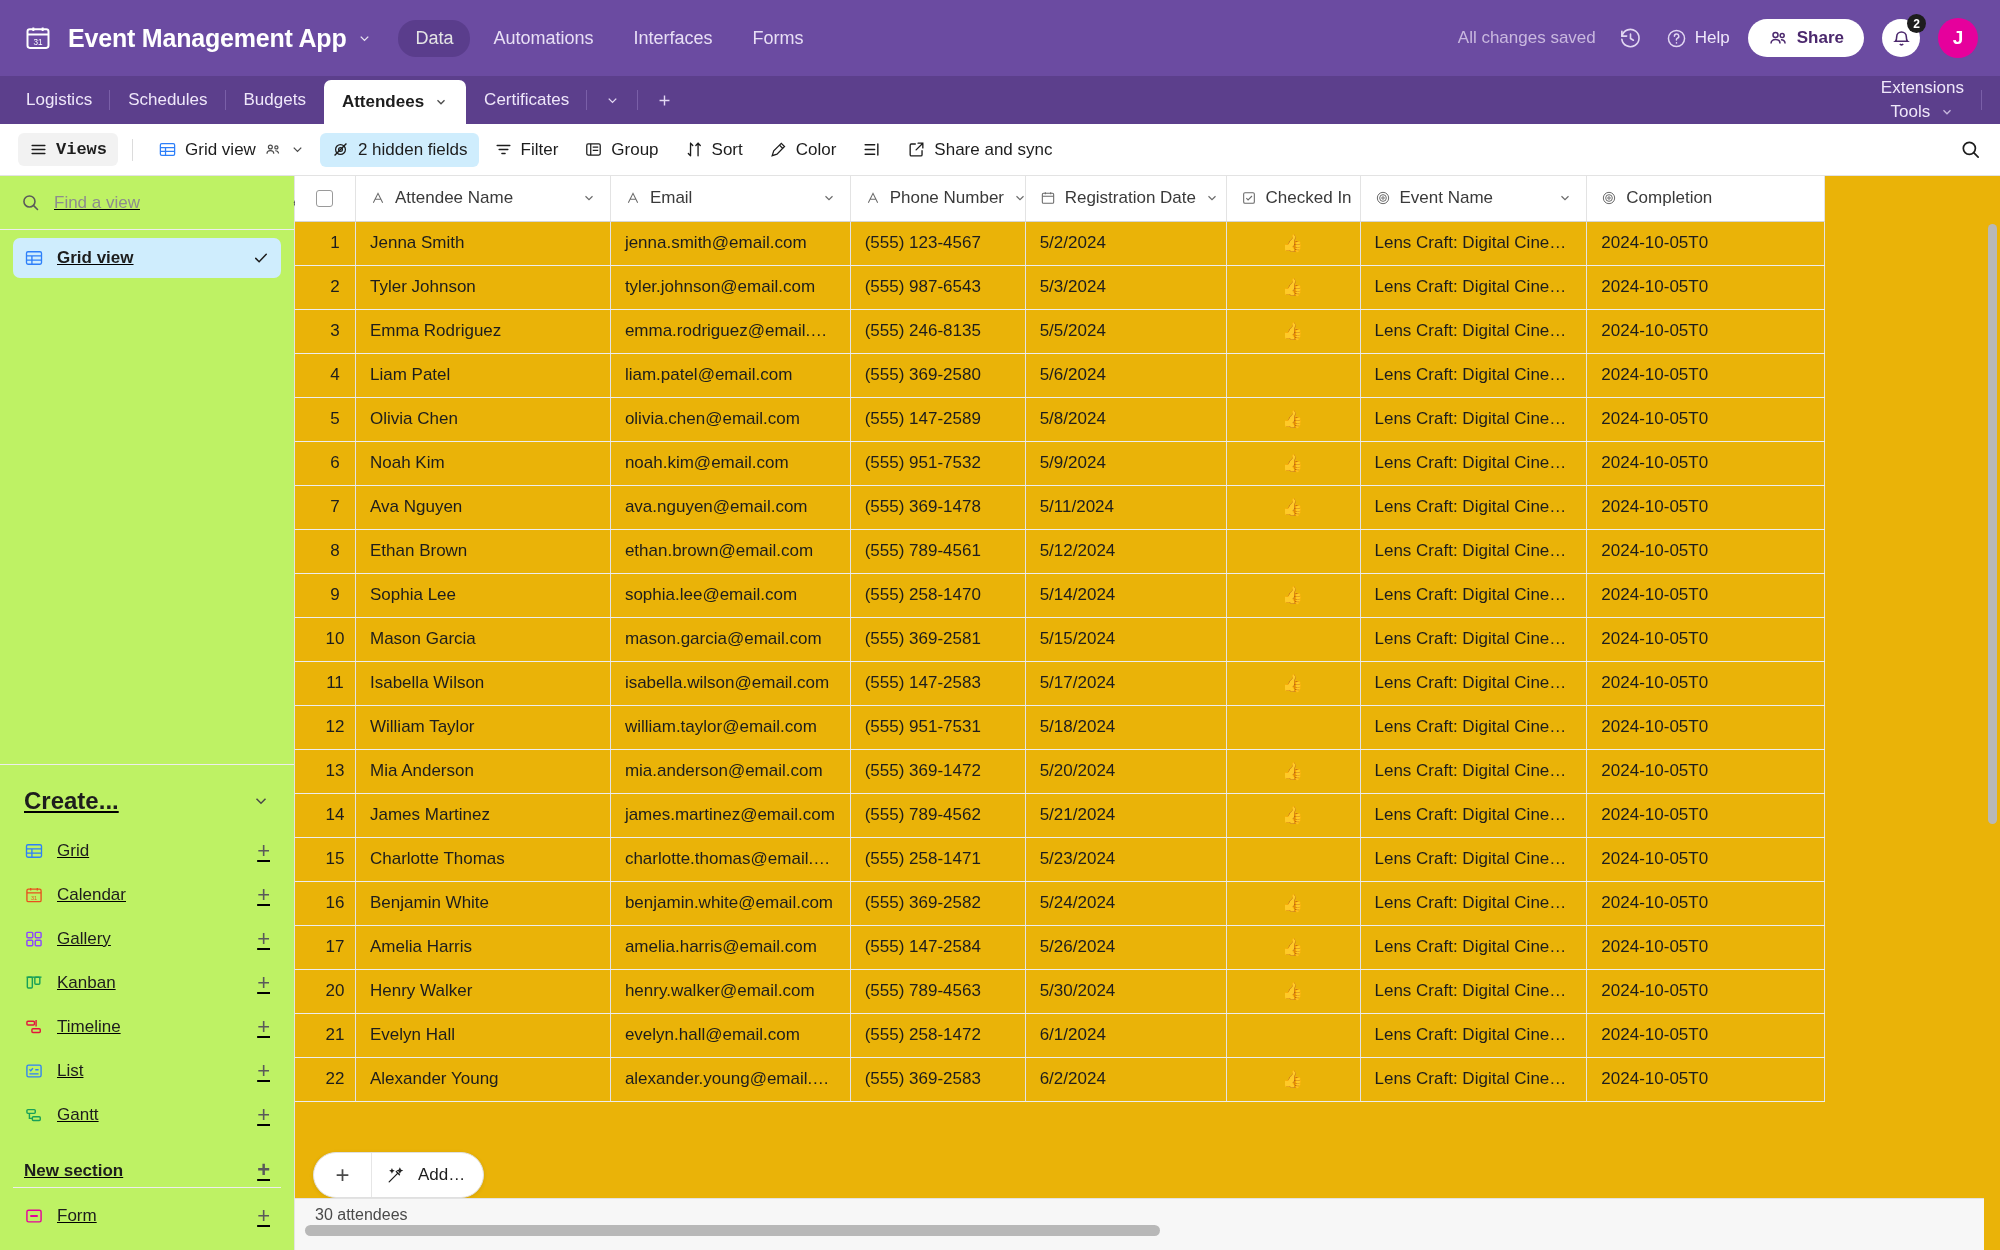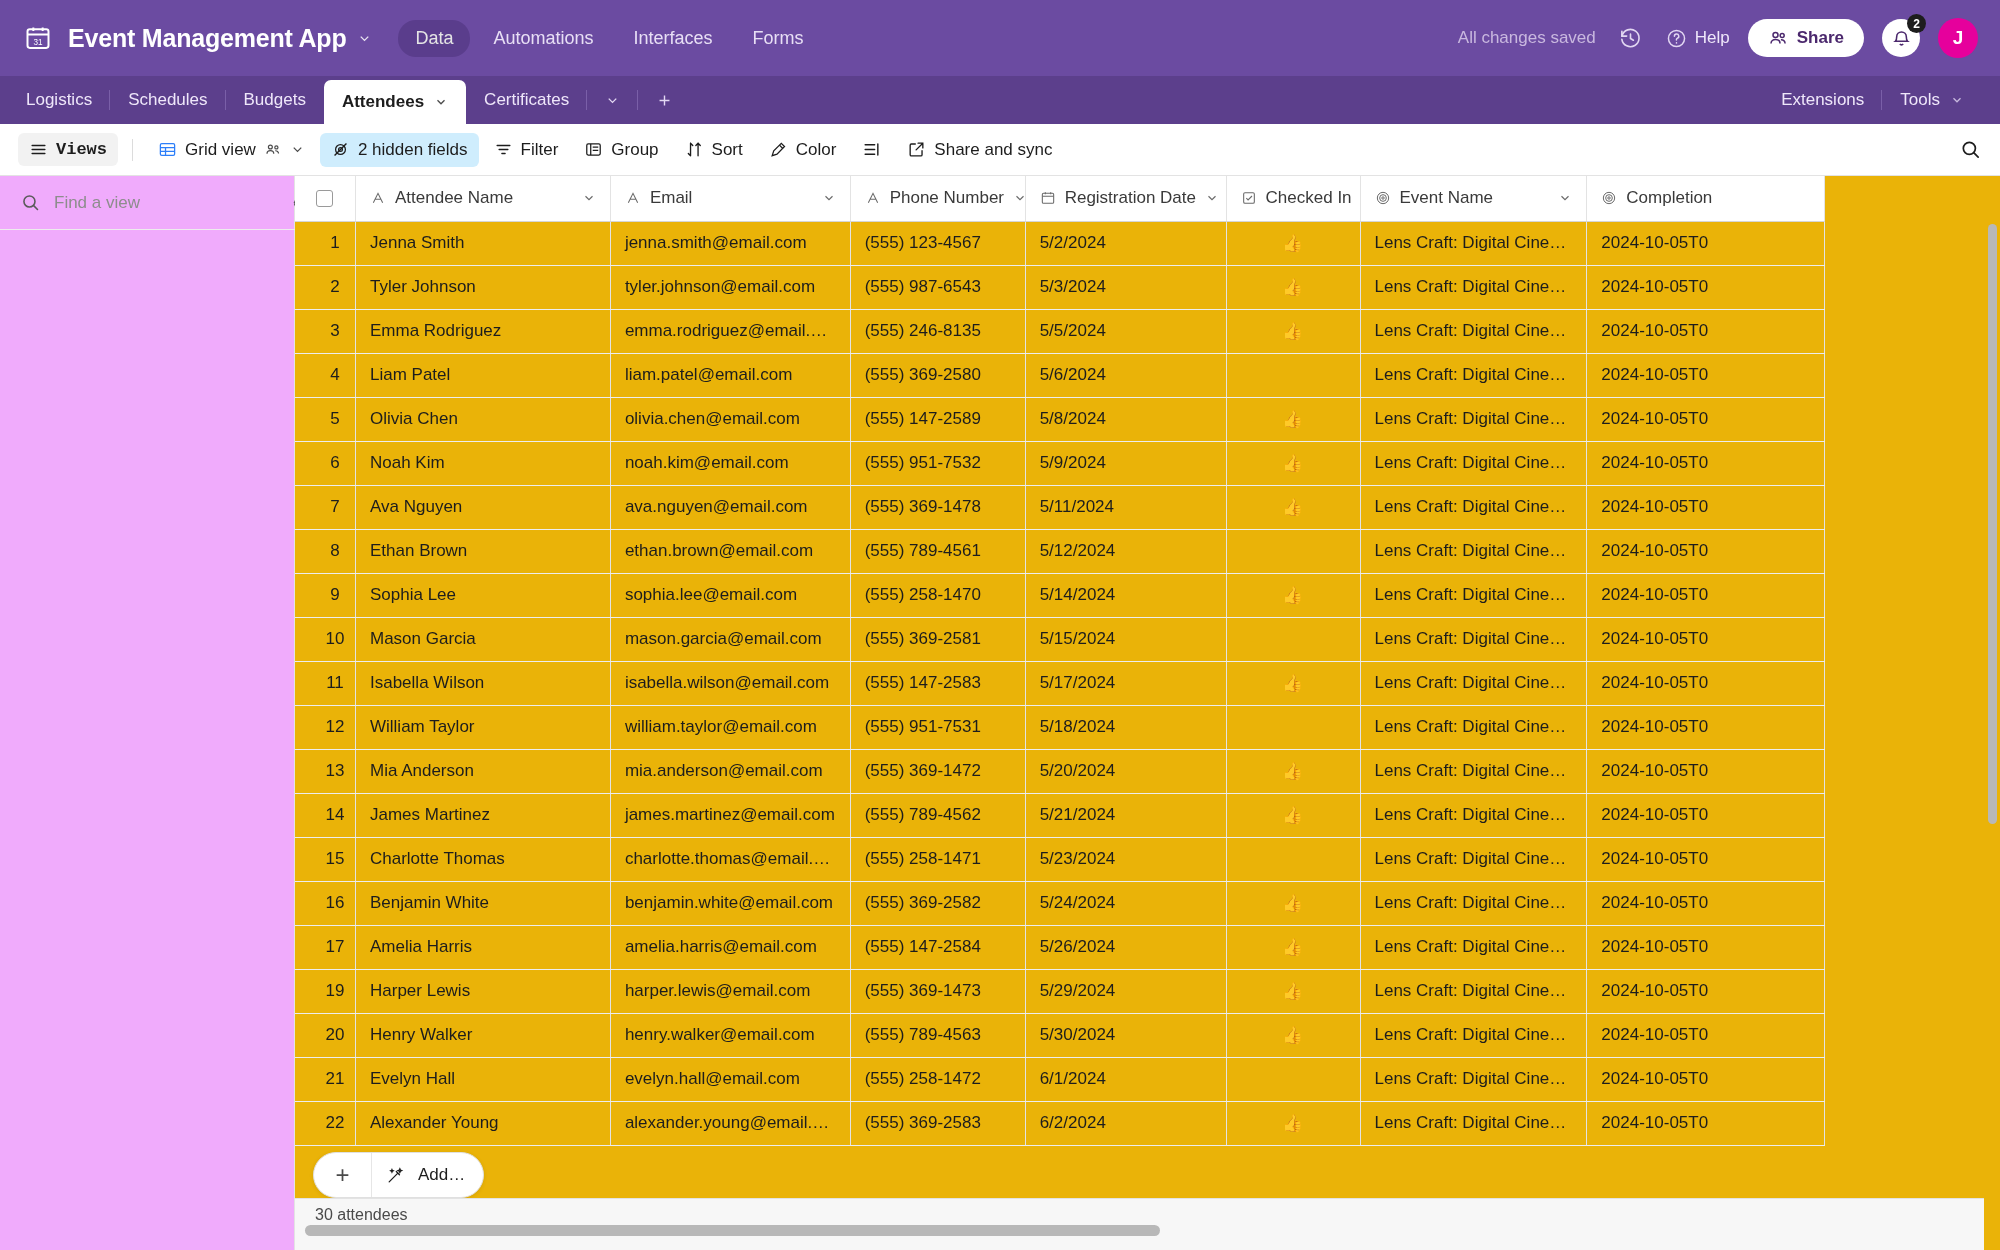--- a/index.html
+++ b/index.html
@@ -76,21 +76,21 @@
   .tab .sep {
     position: absolute; right: 0; top: 14px; height: 20px; width: 1px; background: #7a5fa8;
   }
   .tab.active {
     background: #ffffff; color: #1d1d1d; font-weight: bold;
     border-radius: 7px 7px 0 0; height: 44px; align-self: flex-end;
   }
   .tab-chev { margin-left: 10px; opacity: .8; }
   .tabbar-right {
     margin-left: auto; display: flex; align-items: center; height: 48px;
-    background: #5c3f8c; padding-right: 18px;
+    background: #5c3f8c; padding-right: 18px; flex-direction: column;
   }
   .tabbar-right .tab { color: #efe7fa; }
 
   
   .toolbar {
     height: 52px; background: #fff; display: flex; align-items: center;
     padding: 0 18px; gap: 4px; border-bottom: 1px solid #e3e3e3;
   }
   .tb-item {
     display: flex; align-items: center; gap: 8px; font-size: 17px; color: #1d1d1d;
@@ -99,22 +99,22 @@
   .tb-item.views { background: #f2f2f2; font-weight: 600; font-family: Liberation Mono, monospace; }
   .tb-item.hidden-fields { background: #cfedfd; }
   .tb-divider { width: 1px; height: 22px; background: #dcdcdc; margin: 0 10px; }
   .tb-search { margin-left: auto; cursor: pointer; display:flex; align-items:center;}
 
   
   .body-wrap { display: flex; height: calc(1250px - 76px - 48px - 52px); }
 
   
   .sidebar {
-    width: 295px; flex: none; background: #f0abfc; border-right: 1px solid #e3e3e3;
-    display: flex; flex-direction: row; position: relative;
+    width: 295px; flex: none; background: #bef264; border-right: 1px solid #e3e3e3;
+    display: flex; flex-direction: column; position: relative; text-decoration: underline;
   }
   .find-view {
     height: 54px; display: flex; align-items: center; gap: 13px; padding: 0 20px;
     border-bottom: 1px solid #ededed;
   }
   .find-view input {
     border: none; outline: none; font-size: 17px; font-family: inherit;
     color: #1d1d1d; flex: 1; background: transparent;
   }
   .find-view input::placeholder { color: #8d8d8d; }
@@ -862,30 +862,20 @@
               <td class="col-check col-rownum">17</td>
               <td class="col-name">Amelia Harris</td>
               <td class="col-email">amelia.harris@email.com</td>
               <td class="col-phone">(555) 147-2584</td>
               <td class="col-regdate">5/26/2024</td>
               <td class="col-checkedin thumb">👍</td>
               <td class="col-eventname">Lens Craft: Digital Cinem…</td>
               <td class="col-completion">2024-10-05T0</td>
             </tr>
             <tr>
-              <td class="col-check col-rownum">19</td>
-              <td class="col-name">Harper Lewis</td>
-              <td class="col-email">harper.lewis@email.com</td>
-              <td class="col-phone">(555) 369-1473</td>
-              <td class="col-regdate">5/29/2024</td>
-              <td class="col-checkedin thumb">👍</td>
-              <td class="col-eventname">Lens Craft: Digital Cinem…</td>
-              <td class="col-completion">2024-10-05T0</td>
-            </tr>
-            <tr>
               <td class="col-check col-rownum">20</td>
               <td class="col-name">Henry Walker</td>
               <td class="col-email">henry.walker@email.com</td>
               <td class="col-phone">(555) 789-4563</td>
               <td class="col-regdate">5/30/2024</td>
               <td class="col-checkedin thumb">👍</td>
               <td class="col-eventname">Lens Craft: Digital Cinem…</td>
               <td class="col-completion">2024-10-05T0</td>
             </tr>
             <tr>

